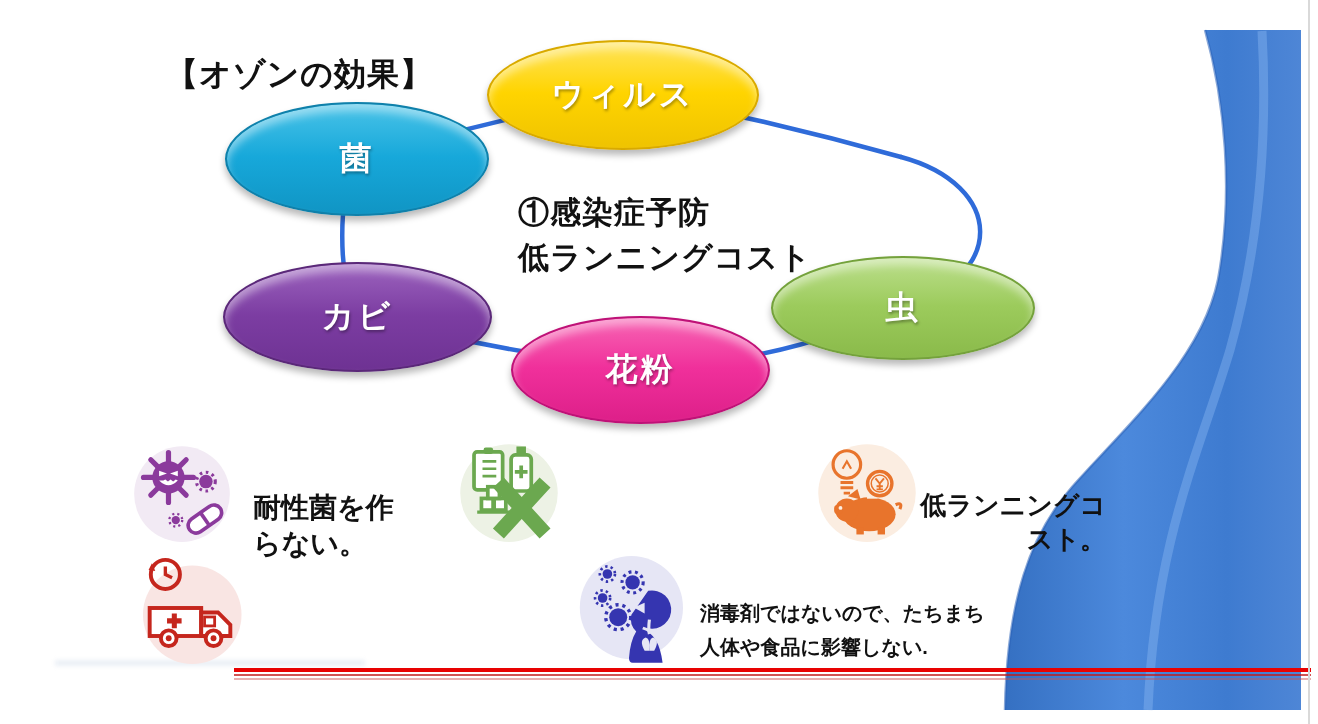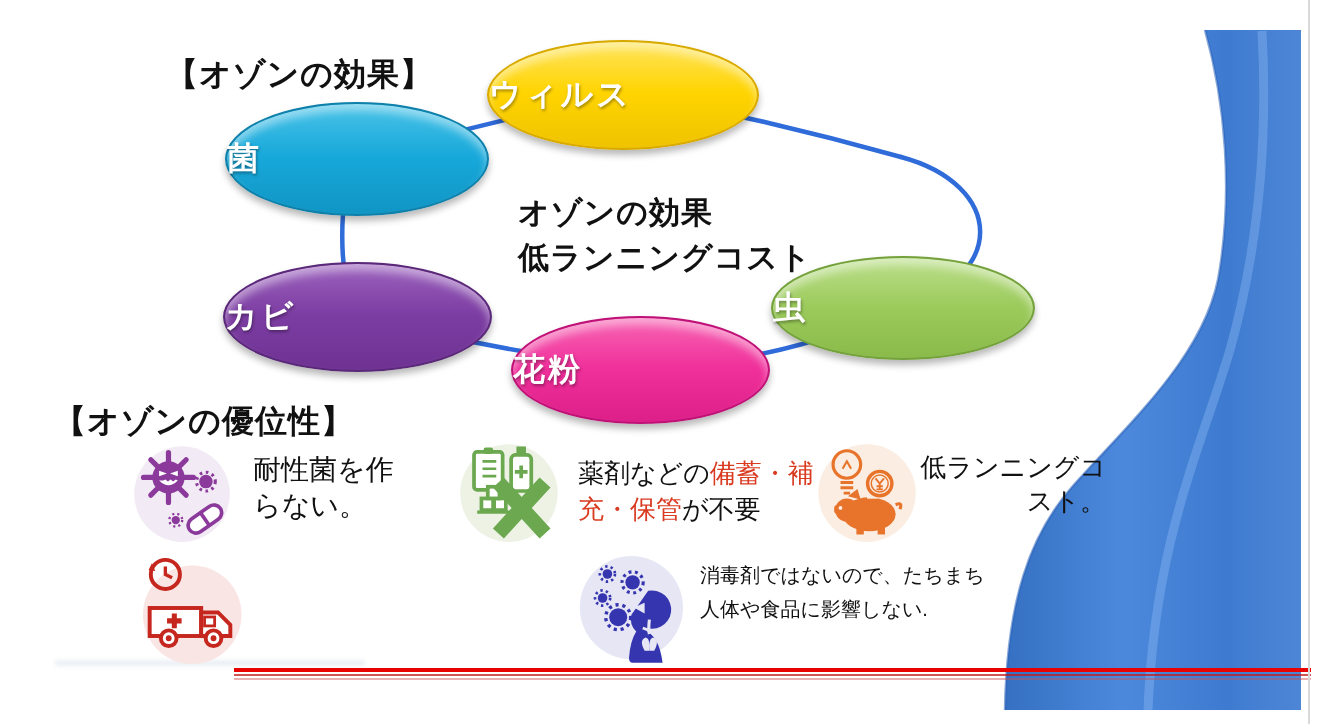--- a/index.html
+++ b/index.html
@@ -8,35 +8,35 @@
     font-family:"Liberation Sans",sans-serif;color:#111;
   }
   
   .h-effects{position:absolute;left:166px;top:53px;font-size:32px;font-weight:bold;letter-spacing:1px;}
   .h-adv{position:absolute;left:54px;top:400px;font-size:32px;font-weight:bold;letter-spacing:1px;}
   .center-benefits{position:absolute;left:518px;top:190px;font-size:31px;font-weight:bold;line-height:45px;letter-spacing:1px;}
   
   .svg-abs{position:absolute;left:0;top:0;}
   
   .bubble{
-    position:absolute;border-radius:50%;display:flex;align-items:center;
+    position:absolute;border-radius:50%;display:flex;align-items:center;justify-content:center;
     color:#fff;font-weight:bold;font-size:32px;letter-spacing:3px;
     text-shadow:1px 2px 3px rgba(0,0,0,.35);
     box-shadow:inset 0 7px 9px rgba(255,255,255,.45), 0 5px 7px rgba(0,0,0,.28);
     z-index:3;
   }
   .b-bacteria{left:225px;top:102px;width:260px;height:110px;background:linear-gradient(180deg,#49C3E8 0%,#17A8DA 48%,#1095C4 100%);border:2px solid #0F80AA;}
   .b-virus{left:487px;top:40px;width:268px;height:106px;background:linear-gradient(180deg,#FFE45C 0%,#FFD400 48%,#EFC300 100%);border:2px solid #D8A900;}
   .b-odor{left:770px;top:104px;width:262px;height:106px;background:linear-gradient(180deg,#FF4B3A 0%,#F01010 48%,#D90B0B 100%);border:2px solid #B80404;}
   .b-insect{left:771px;top:256px;width:260px;height:100px;background:linear-gradient(180deg,#BCDF8C 0%,#9CCB5C 48%,#8ABA4A 100%);border:2px solid #74A13C;}
   .b-mold{left:223px;top:262px;width:265px;height:106px;background:linear-gradient(180deg,#9C63BE 0%,#7C3DA2 48%,#6E3293 100%);border:2px solid #5A2878;}
   .b-pollen{left:511px;top:316px;width:255px;height:104px;background:linear-gradient(180deg,#F765B4 0%,#F0309B 48%,#DD1F89 100%);border:2px solid #BE1277;}
   
   .adv-icon{position:absolute;z-index:2;}
-  .adv-text{position:absolute;font-weight:normal;z-index:2;}
+  .adv-text{position:absolute;font-weight:bold;z-index:2;margin-top:38px;}
   .t1{left:253px;top:452px;width:152px;font-size:28px;line-height:36px;}
   .t2{left:578px;top:455px;width:246px;font-size:26px;line-height:36px;}
   .t3{left:916px;top:450px;width:190px;font-size:26px;line-height:34px;text-align:right;}
   .t4{left:272px;top:566px;width:246px;font-size:26px;line-height:36px;}
   .t5{left:700px;top:558px;width:292px;font-size:20px;line-height:34px;}
   .hl{color:#D93A20;}
   
   .accent-line{position:absolute;left:234px;top:668px;width:1077px;z-index:5;}
   .accent-line .l1{height:4px;background:#E80202;}
   .accent-line .l2{height:2px;background:rgba(195,25,25,.75);margin-top:2px;}
@@ -73,24 +73,23 @@
       <path d="M355,157 Q470,128 621,92"></path>
       <path d="M621,92 Q762,118 901,157"></path>
       <path d="M901,157 C1005,185 1008,278 901,305"></path>
       <path d="M901,305 Q795,362 638,368"></path>
       <path d="M638,368 Q498,352 355,315"></path>
       <path d="M355,315 C338,272 338,200 355,157"></path>
     </g>
   </svg>
 
   <div class="h-effects">【オゾンの効果】</div>
-  <div class="h-adv">【オゾンの優位性】</div>
 
   <div class="center-benefits">
-    <div>オゾンの効果</div>
+    <div>①感染症予防</div>
     <div>低ランニングコスト</div>
   </div>
 
   <div class="bubble b-bacteria">
     <span>菌</span>
   </div>
   <div class="bubble b-virus">
     <span>ウィルス</span>
   </div>
   <div class="bubble b-insect">
@@ -143,23 +142,20 @@
         <rect x="52" y="16" width="19" height="34" rx="4"></rect>
         <path d="M61.5,26 v12 M55.5,32 h12" stroke-width="3.5" fill="none"></path>
         <rect x="24" y="57" width="11" height="11"></rect>
         <rect x="36" y="57" width="11" height="11"></rect>
         <rect x="30" y="46" width="11" height="11"></rect>
         <path d="M20,70 h32" fill="none" stroke-width="3"></path>
       </g>
       <path d="M40,42 84,90 M84,42 40,90" stroke="#6BA84F" stroke-width="14" fill="none"></path>
     </svg>
   </span>
-  <div class="adv-text t2">
-    <span>薬剤などの</span><span class="hl">備蓄・補充・保管</span><span>が不要</span>
-  </div>
 
   <span class="adv-icon" style="left:814px;top:438px">
     <svg width="106" height="106" viewBox="0 0 100 100">
       <circle cx="50" cy="52" r="46" fill="#FBEDE1"></circle>
       <g stroke="#E8742C" fill="none" stroke-width="3">
         <circle cx="31" cy="25" r="13"></circle>
         <path d="M27,29 l4,-7 4,7" stroke-width="2"></path>
         <path d="M25,42 h12 M25,47 h12 M28,52 h6" stroke-width="2.8"></path>
       </g>
       <g fill="#E8742C">

